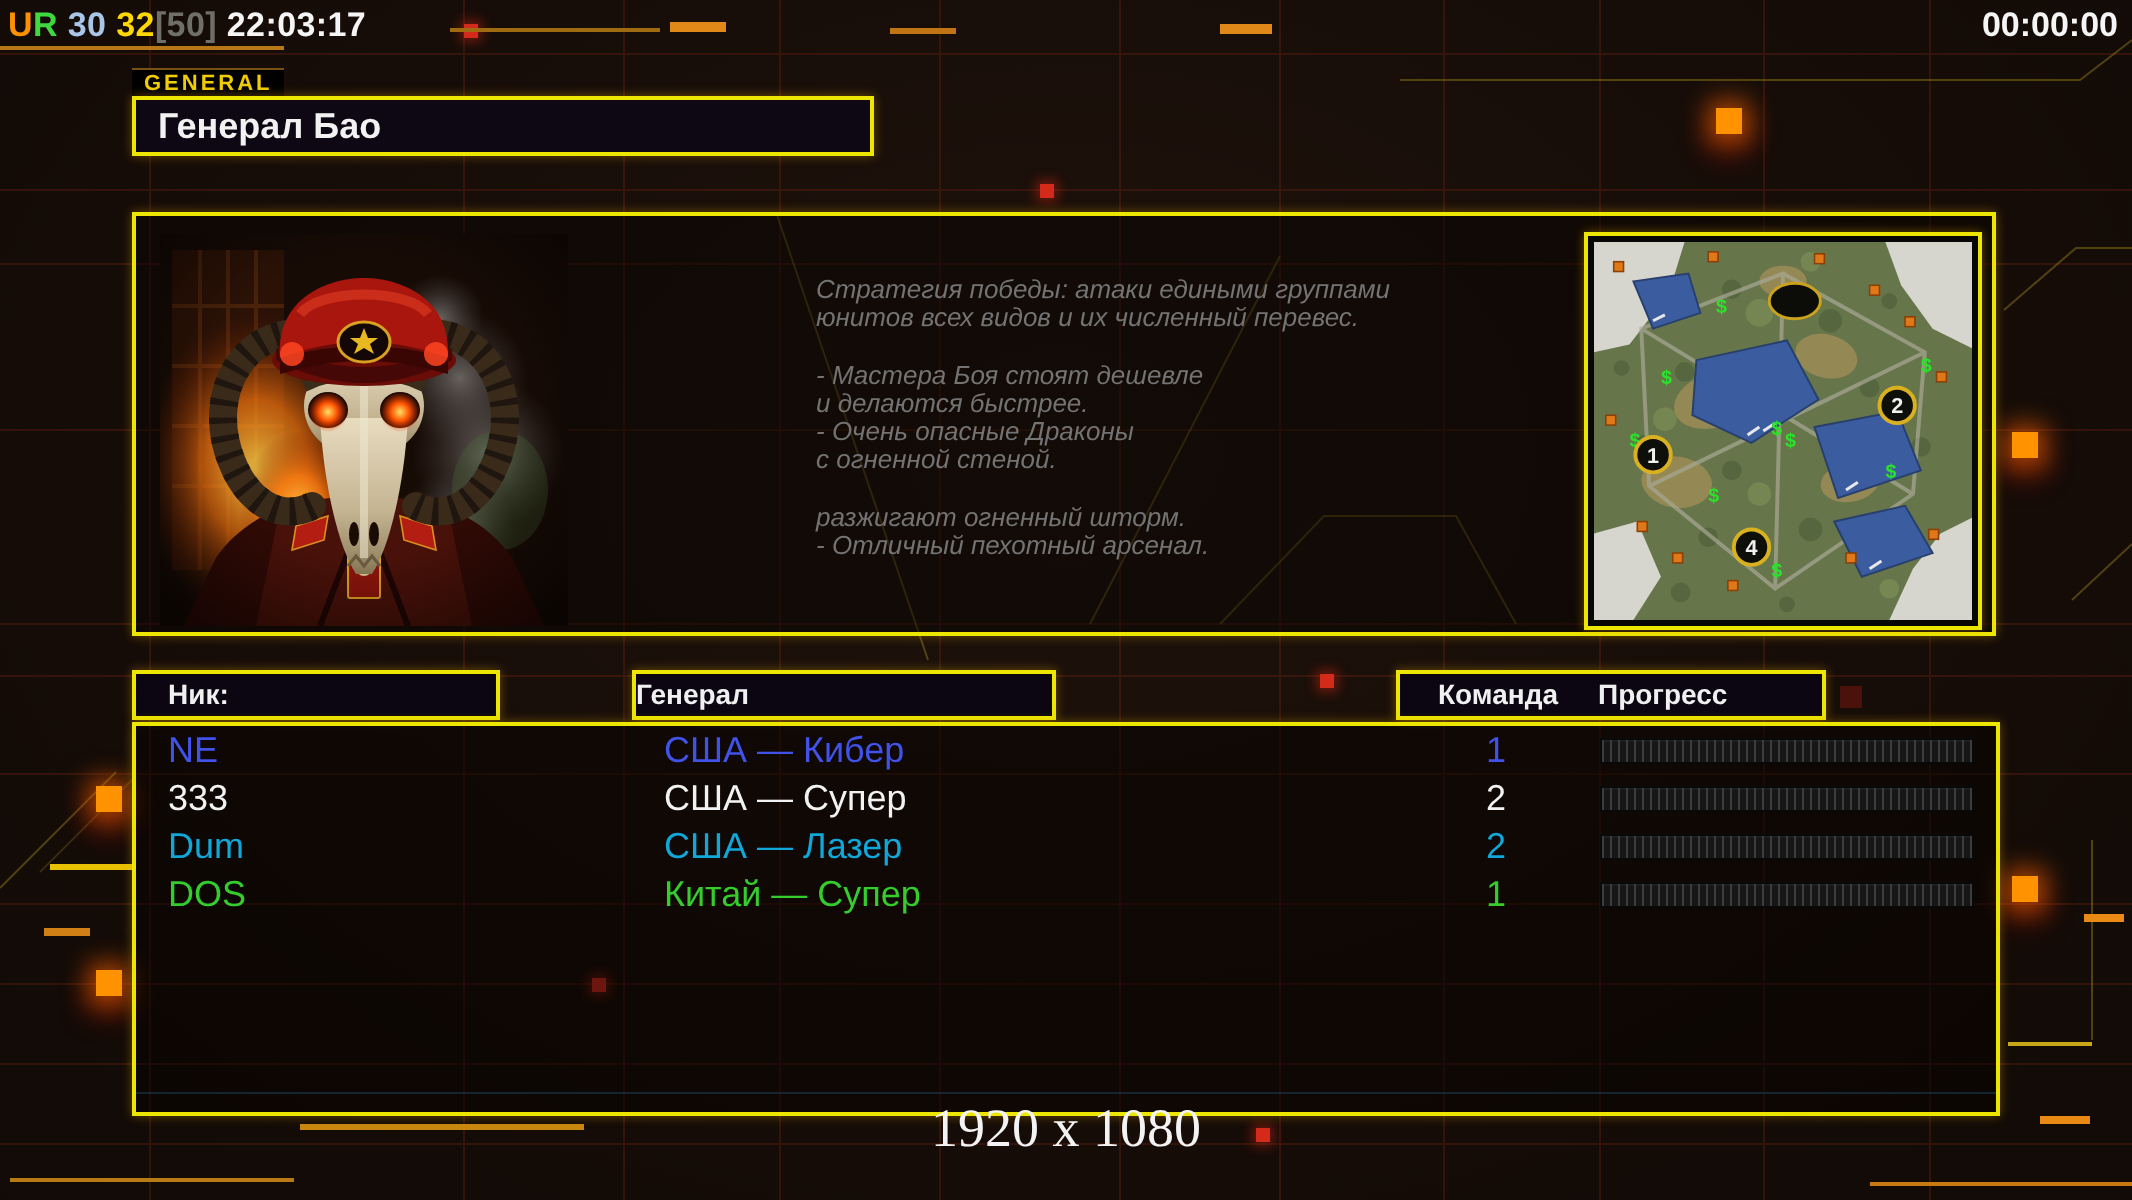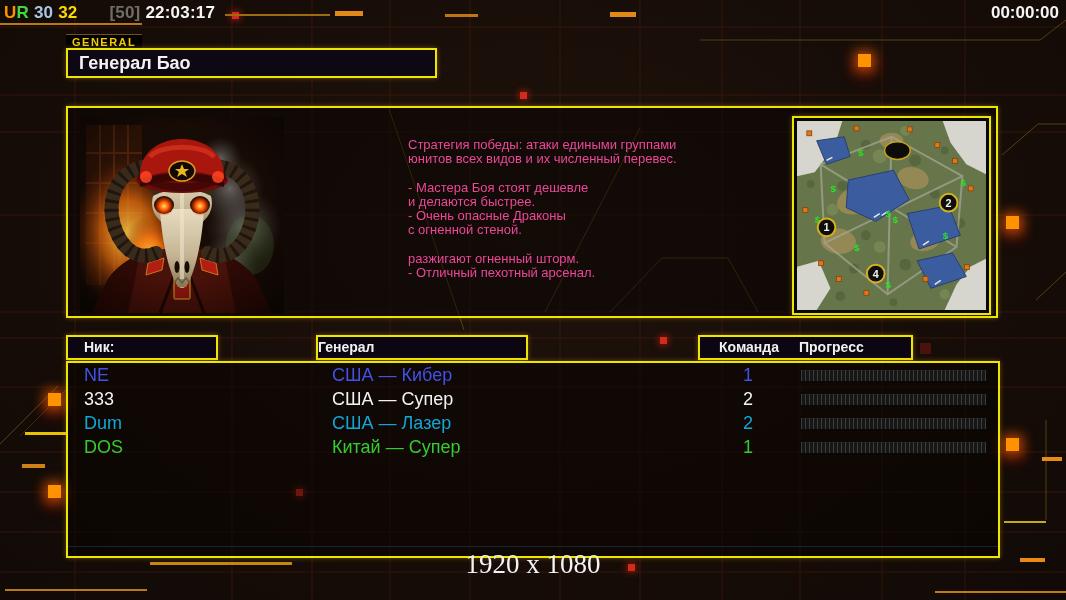--- a/index.html
+++ b/index.html
@@ -31,27 +31,27 @@
                  font-size:11px; font-weight:bold; letter-spacing:1.5px; line-height:14px;
                  padding:0 6px; border-top:1px solid #7a5014; }
   .ybox { border:2px solid #ece600; box-shadow:0 0 5px rgba(236,170,0,.4); }
   #title-box { left:66px; top:48px; width:371px; height:30px; background:#0e0714;
                line-height:26px; padding-left:11px; font-size:18px; font-weight:bold; color:#f2f2f2; }
 
   
   #main-panel { left:66px; top:106px; width:932px; height:212px; background:rgba(8,3,1,.5); }
   #portrait { left:80px; top:117px; }
   #strategy { left:408px; top:137px; width:330px; }
-  #strategy .line { height:14.2px; font-size:13px; color:#ec4899; }
+  #strategy .line { height:14.2px; font-size:13px; color:#737373;font-style:italic; }
   #minimap-box { left:792px; top:116px; width:199px; height:199px; background:#070706; padding:3px; }
 
   
   .hdr { top:335px; height:25px; background:#0b0612; font-size:14px; font-weight:bold;
          color:#f0f0f0; line-height:21px; }
-  #hdr-nick { left:66px; width:152px; padding-left:16px; }
+  #hdr-nick { left:66px; width:184px; padding-left:16px; }
   #hdr-general { left:316px; width:212px; }
   #hdr-team { left:698px; width:215px; }
   #hdr-team .h1 { position:absolute; left:19px; top:0; line-height:21px; }
   #hdr-team .h2 { position:absolute; left:99px; top:0; line-height:21px; }
 
   
   #table-panel { left:66px; top:361px; width:934px; height:197px; background:rgba(6,2,0,.5); }
   .trow { position:absolute; left:0; width:100%; height:18px; }
   .trow span { position:absolute; font-size:18px; line-height:17px; }
   .c-nick { left:16px; width:150px; }
@@ -126,21 +126,21 @@
   <div class="dash" style="left:610px;top:12px;width:26px;height:5px;background:#e08818;"></div>
   <div class="dash" style="left:25px;top:432px;width:43px;height:3px;background:#e8c200;"></div>
   <div class="dash" style="left:22px;top:464px;width:23px;height:4px;background:#d08014;"></div>
   <div class="dash" style="left:1042px;top:457px;width:20px;height:4px;background:#e88a14;"></div>
   <div class="dash" style="left:1004px;top:521px;width:42px;height:2px;background:#c8a818;"></div>
   <div class="dash" style="left:1020px;top:558px;width:25px;height:4px;background:#e88a14;"></div>
   <div class="dash" style="left:150px;top:562px;width:142px;height:3px;background:#c8860f;"></div>
   <div class="dash" style="left:5px;top:589px;width:142px;height:2px;background:#b87a14;"></div>
   <div class="dash" style="left:935px;top:591px;width:131px;height:2px;background:#c87a12;"></div>
 
-  <div class="abs" id="status-left"><span style="color: rgb(255, 145, 0);">U</span><span style="color: rgb(63, 217, 63);">R</span><span style="color: rgb(169, 198, 232);"> 30</span><span style="color: rgb(255, 216, 0);"> 32</span><span style="color: rgb(111, 111, 104); margin-left: 32px;">[50]</span><span style="color: rgb(245, 245, 245);"> 22:03:17</span></div>
+  <div class="abs" id="status-left"><span style="color: rgb(255, 145, 0);">U</span><span style="color: rgb(63, 217, 63);">R</span><span style="color: rgb(169, 198, 232);"> 30</span><span style="color: rgb(255, 216, 0);"> 32</span><span style="color: rgb(111, 111, 104);">[50]</span><span style="color: rgb(245, 245, 245);"> 22:03:17</span></div>
   <div class="abs" id="status-underline"></div>
   <div class="abs" id="timer">00:00:00</div>
 
   <div class="abs" id="general-tab">GENERAL</div>
   <div class="abs ybox" id="title-box"><span>Генерал Бао</span></div>
 
   <div class="abs ybox" id="main-panel"></div>
 
   <svg class="abs" id="portrait" width="204" height="196" viewBox="0 0 204 196">
     <defs>

